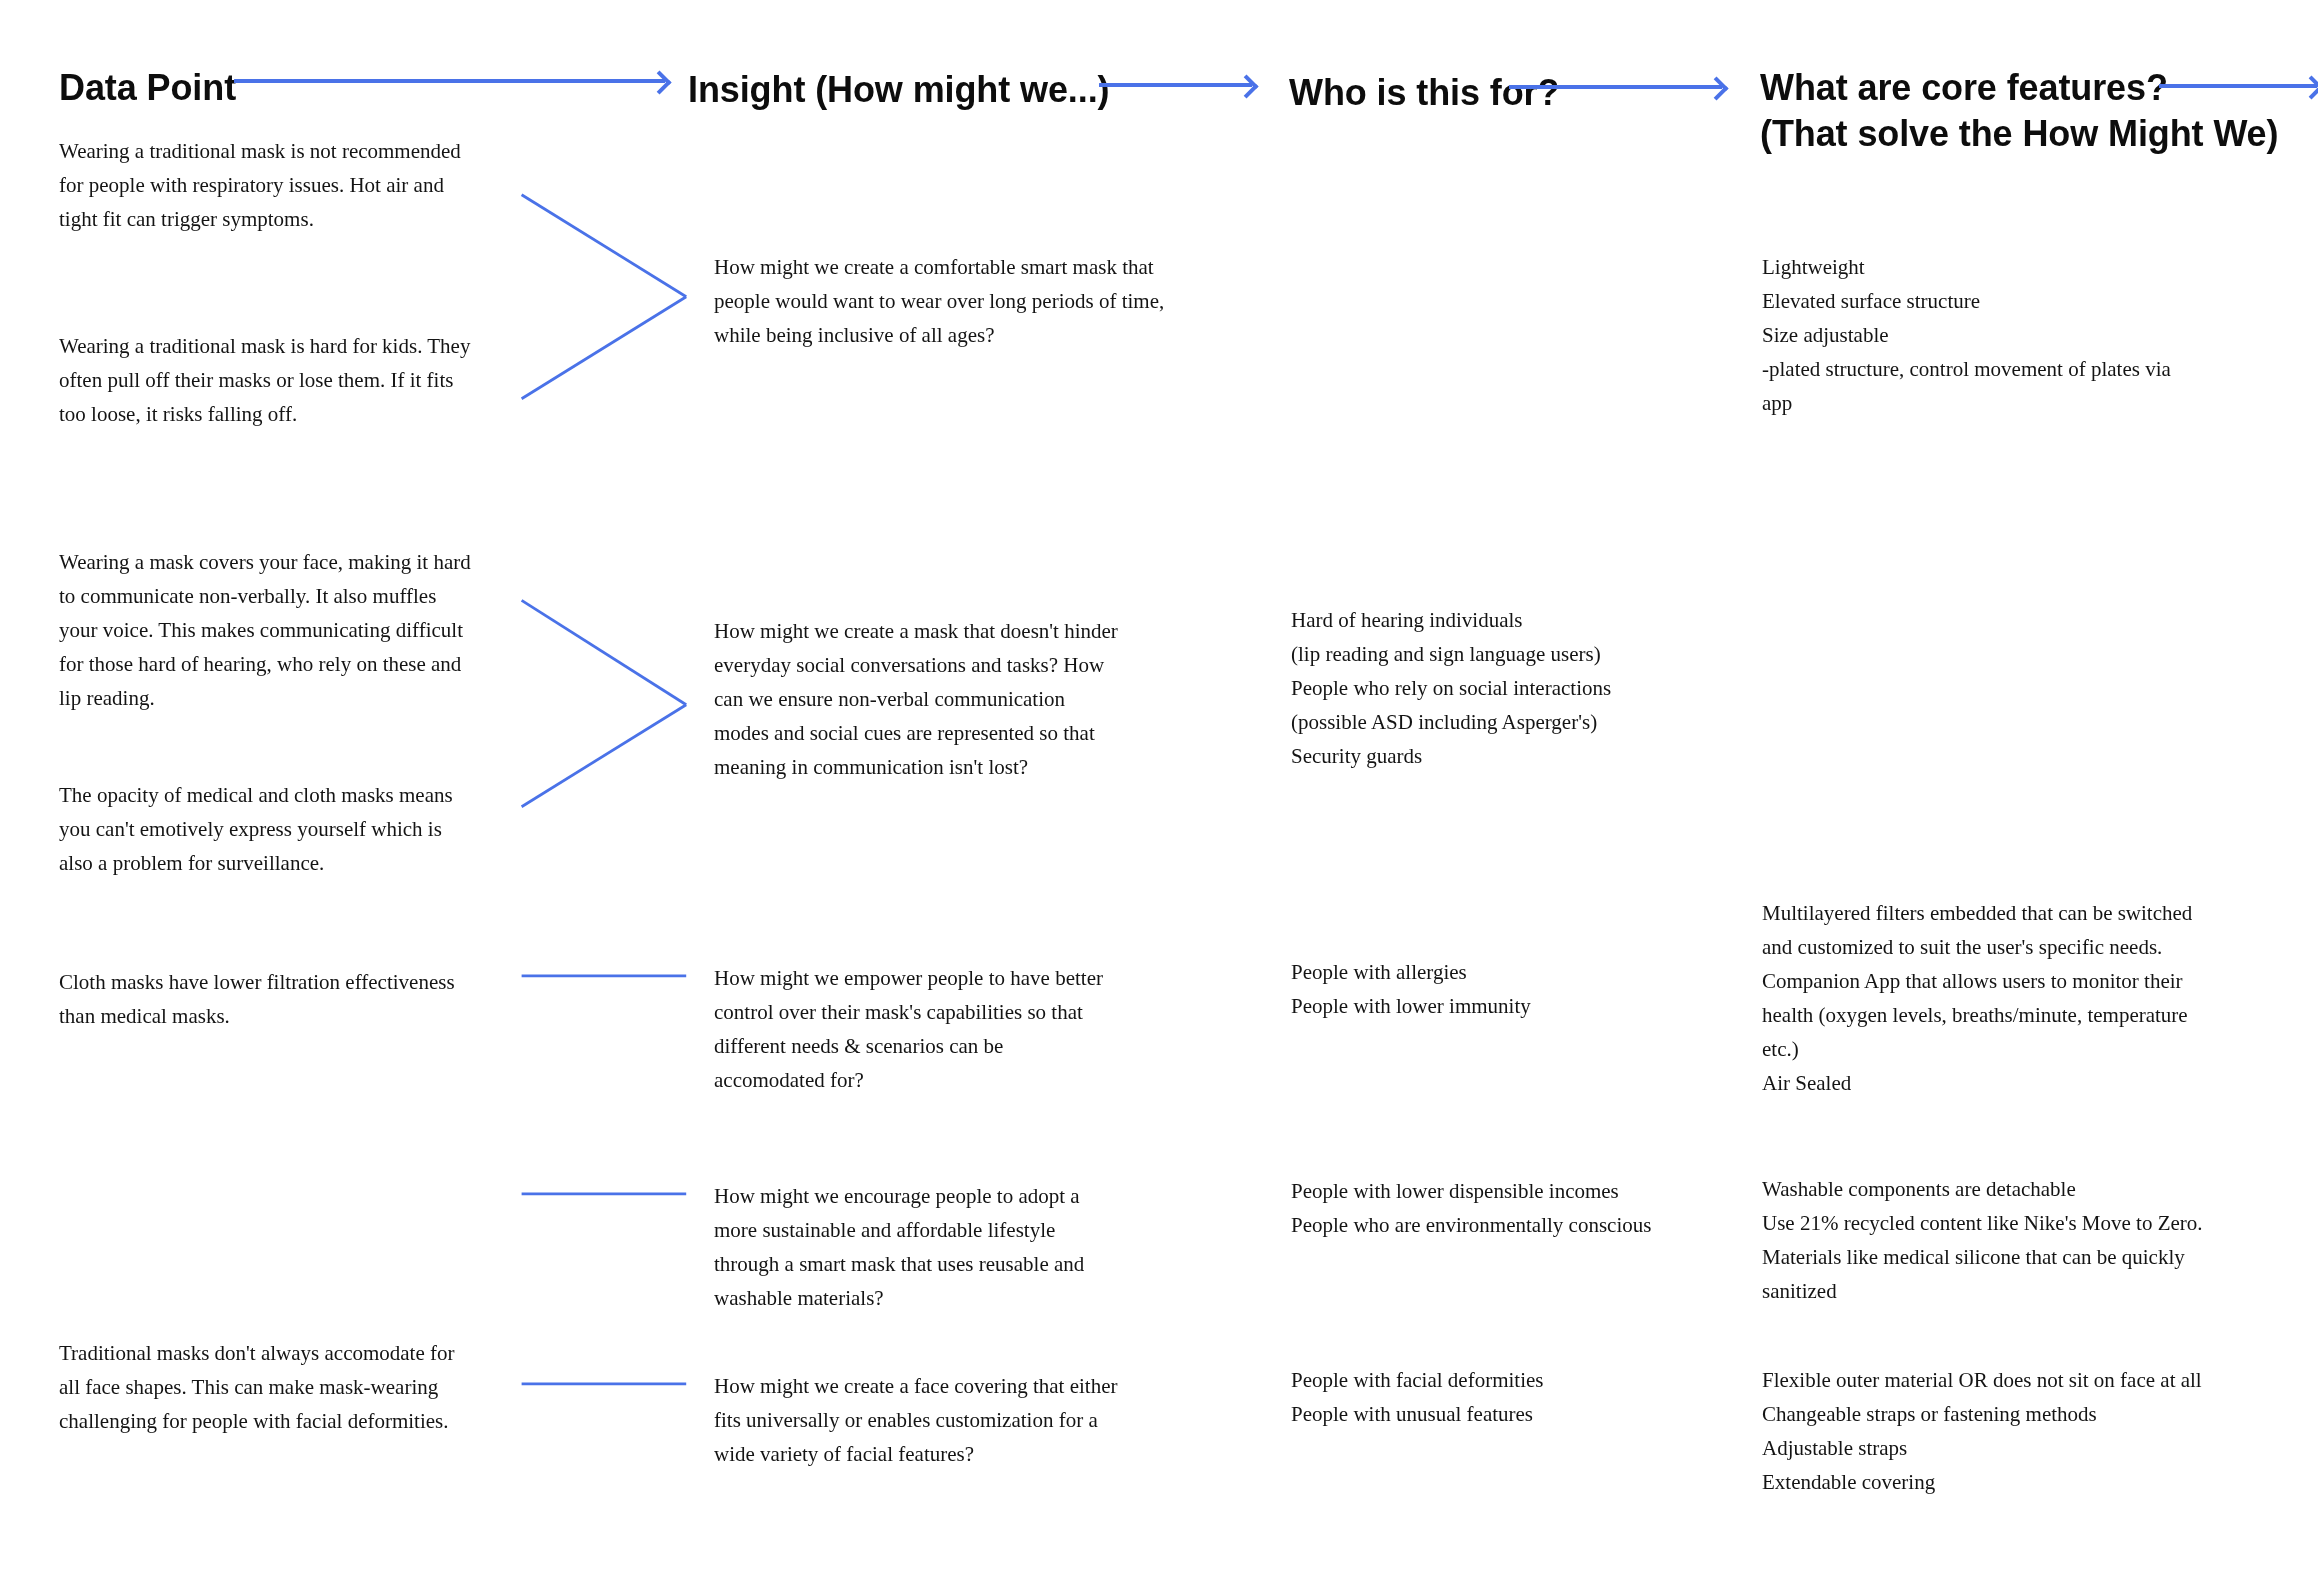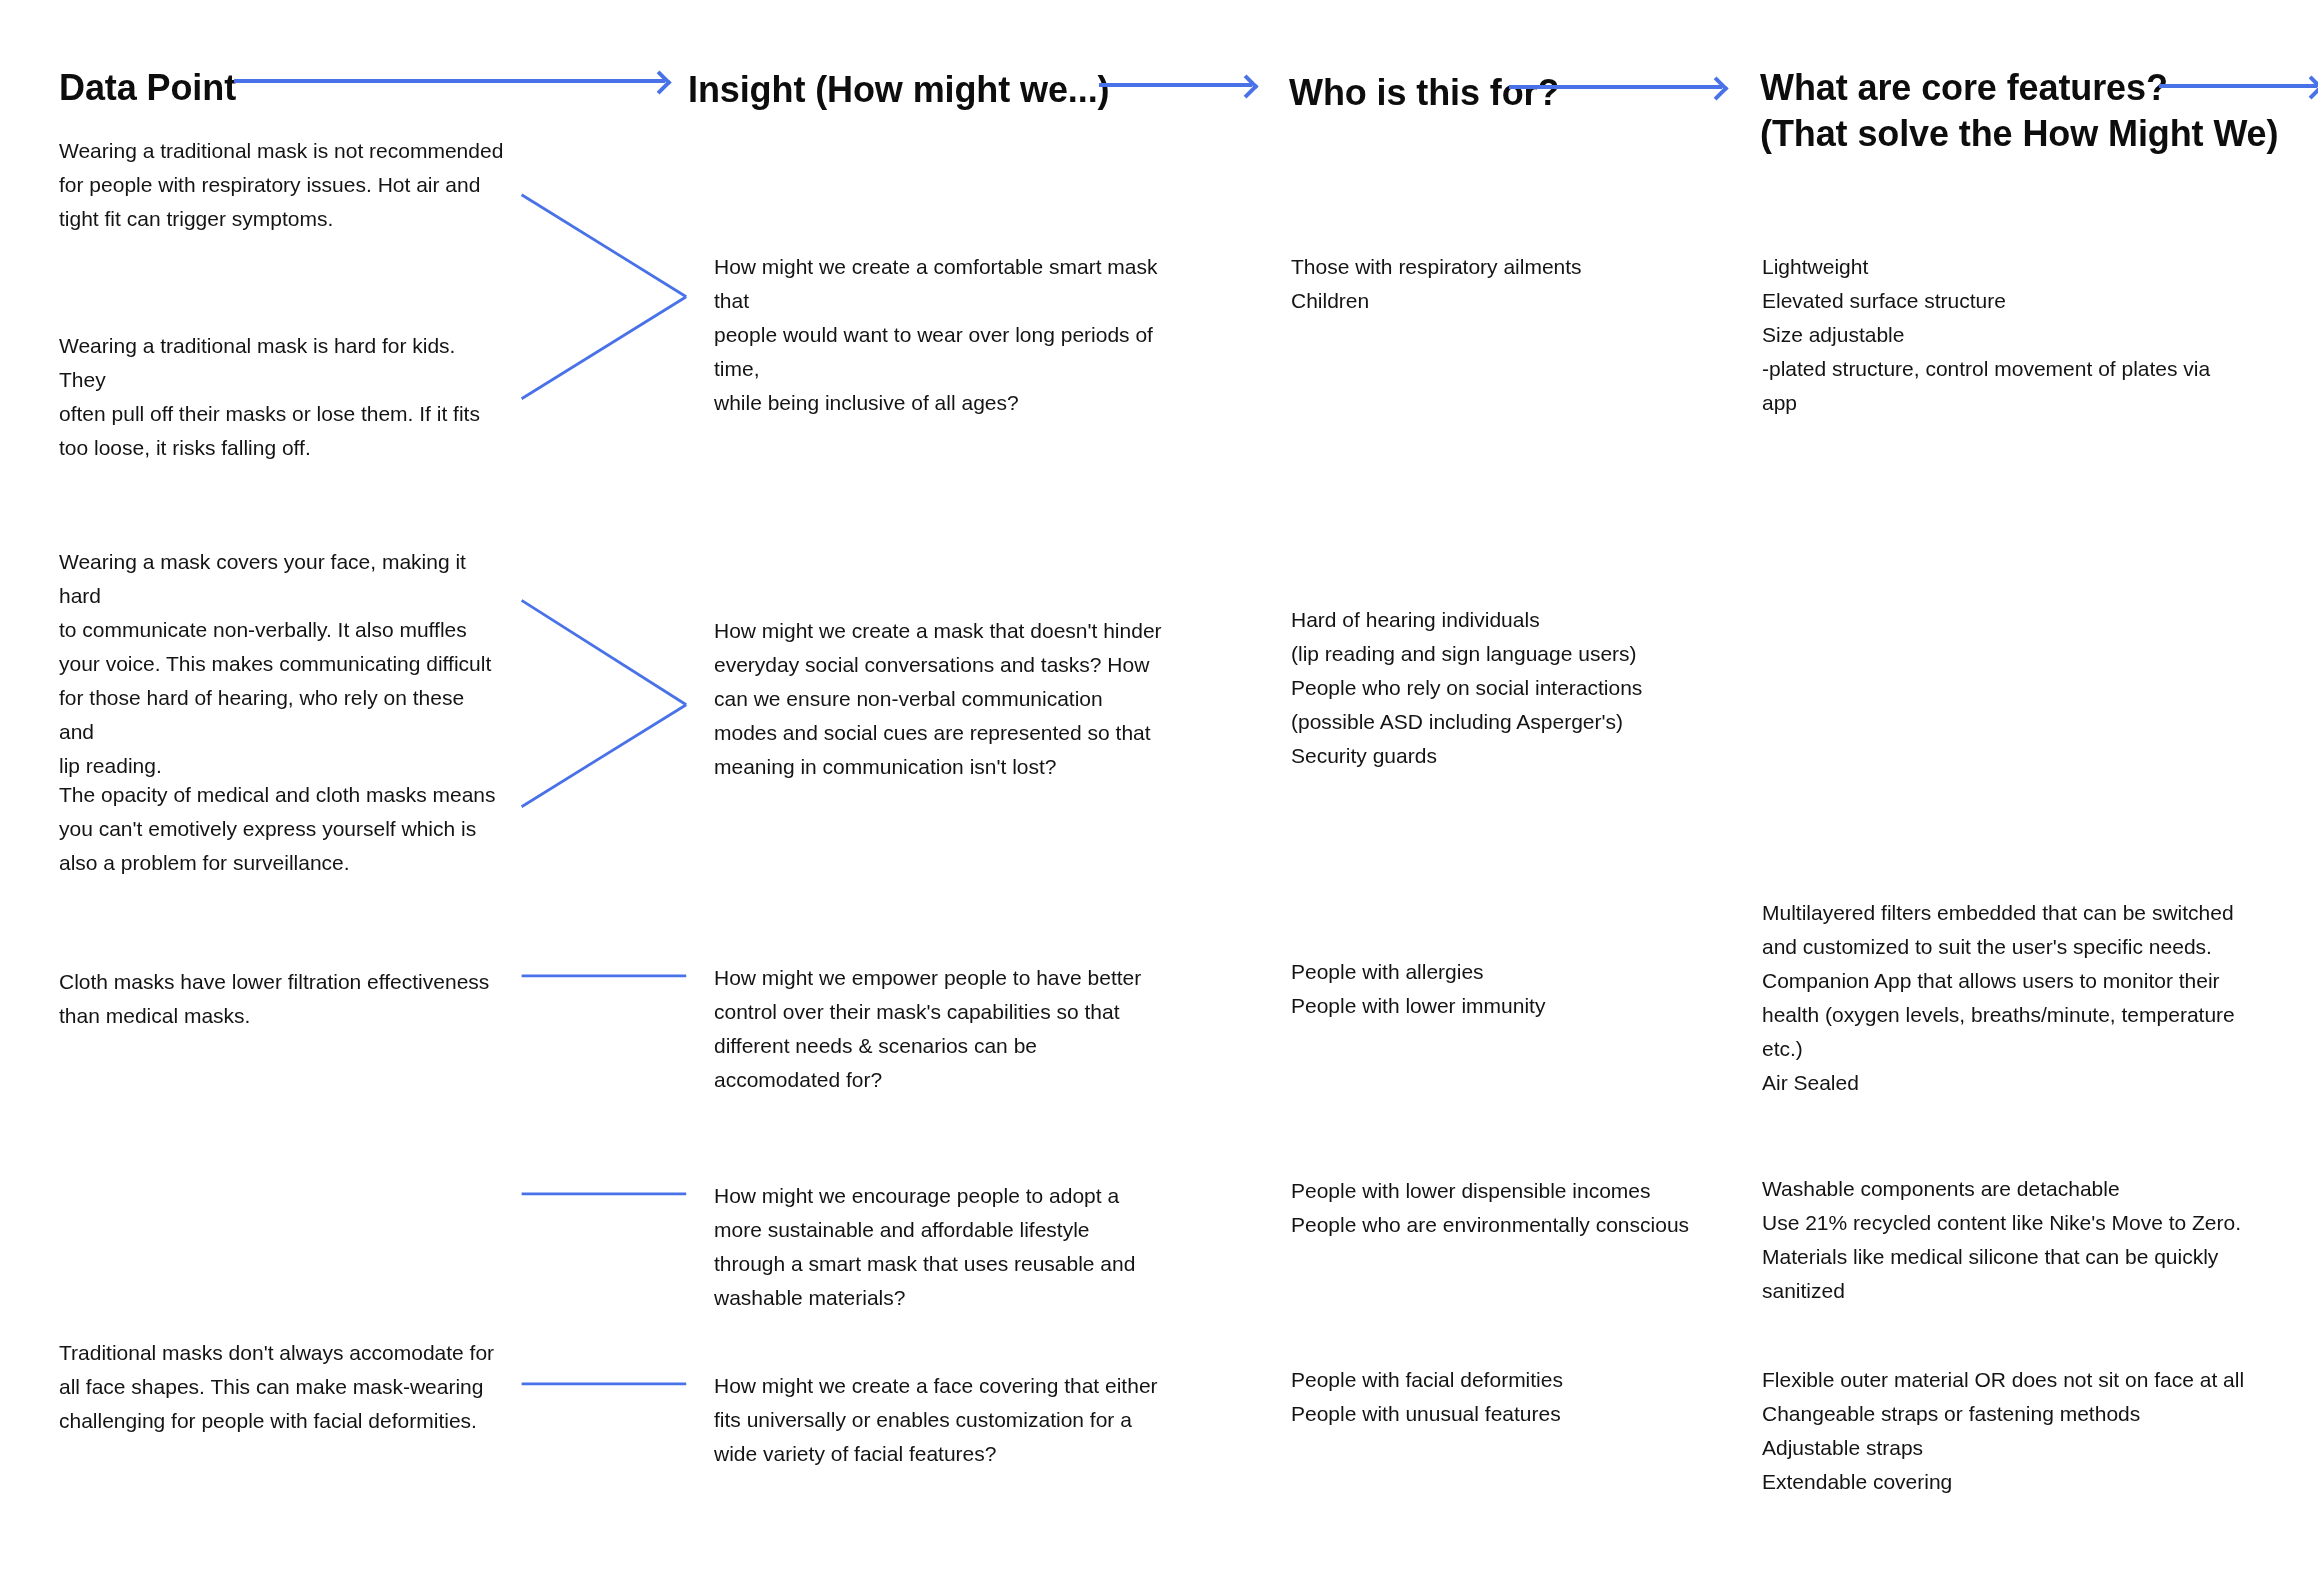--- a/index.html
+++ b/index.html
@@ -77,20 +77,21 @@
   .ha-4 .tip { left: 144px; }
 
   
   .block {
     position: absolute;
     font-size: 21px;
     line-height: 1.62;
     color: #141414;
     white-space: pre-line;
     letter-spacing: 0px;
+    font-family: Liberation Serif, serif;
   }
 
   
   .c1 { left: 59px;  width: 445px; }
   .c2 { left: 714px; width: 464px; }
   .c3 { left: 1291px; width: 464px; }
   .c4 { left: 1762px; width: 492px; }
 
   svg.links {
     position: absolute;
@@ -185,22 +186,20 @@
 different needs &amp; scenarios can be
 accomodated for?</div>
   <div class="block c2" style="top:1179px">How might we encourage people to adopt a
 more sustainable and affordable lifestyle
 through a smart mask that uses reusable and
 washable materials?</div>
   <div class="block c2" style="top:1369px">How might we create a face covering that either
 fits universally or enables customization for a
 wide variety of facial features?</div>
 
-  <div class="block c3" style="top:250px">Those with respiratory ailments
-Children</div>
   <div class="block c3" style="top:603px">Hard of hearing individuals
 (lip reading and sign language users)
 People who rely on social interactions
 (possible ASD including Asperger's)
 Security guards</div>
   <div class="block c3" style="top:955px">People with allergies
 People with lower immunity</div>
   <div class="block c3" style="top:1174px">People with lower dispensible incomes
 People who are environmentally conscious</div>
   <div class="block c3" style="top:1363px">People with facial deformities

